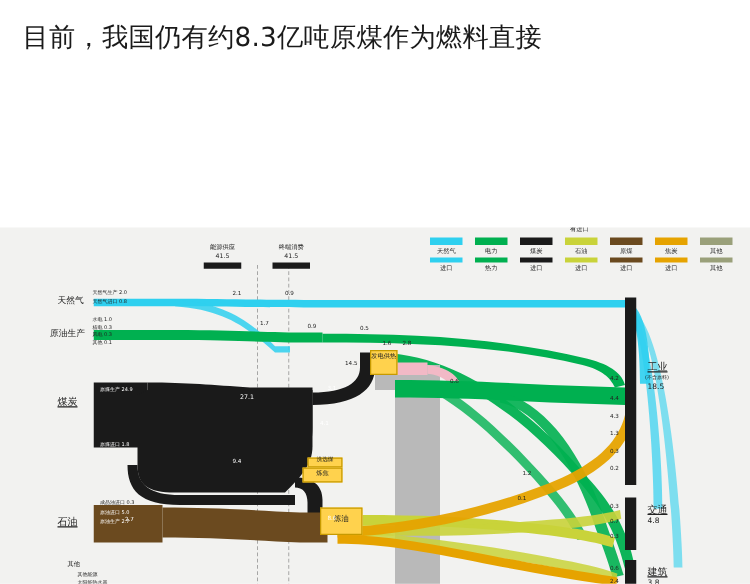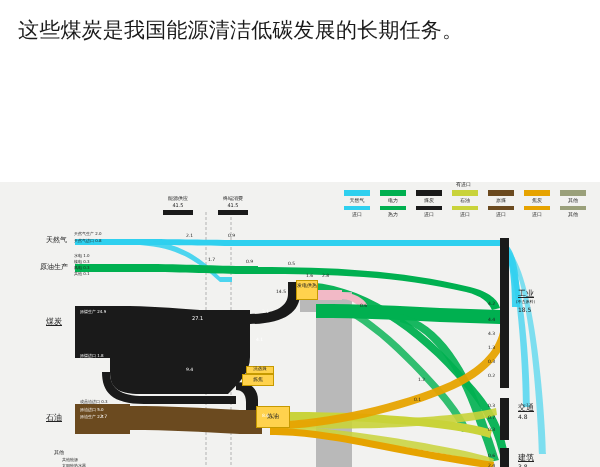--- a/index.html
+++ b/index.html
@@ -53,21 +53,21 @@
   .lg-sw{width:26px;height:6px;margin:0 auto;display:block;}
   .lg-tx{font-size:5px;display:block;margin-top:1px;color:#222;
          font-family:"DejaVu Sans","Liberation Sans",sans-serif;}
   
   .node{position:absolute;box-sizing:border-box;}
 </style>
 </head>
 <body>
 
 <div id="headline">
-  <p>这些煤炭是我国能源清洁低碳发展的长期任务。</p>
+  <p>目前，我国仍有约8.3亿吨原煤作为燃料直接</p>
 </div>
 
 <div id="figure">
 
   <svg width="600" height="321" style="position:absolute;left:0;top:0;">
     <defs></defs>
 
     <line x1="206" y1="30" x2="206" y2="300" stroke="#9a9a9a" stroke-width="0.7" stroke-dasharray="3,2"></line>
     <line x1="231" y1="30" x2="231" y2="300" stroke="#9a9a9a" stroke-width="0.7" stroke-dasharray="3,2"></line>
 

